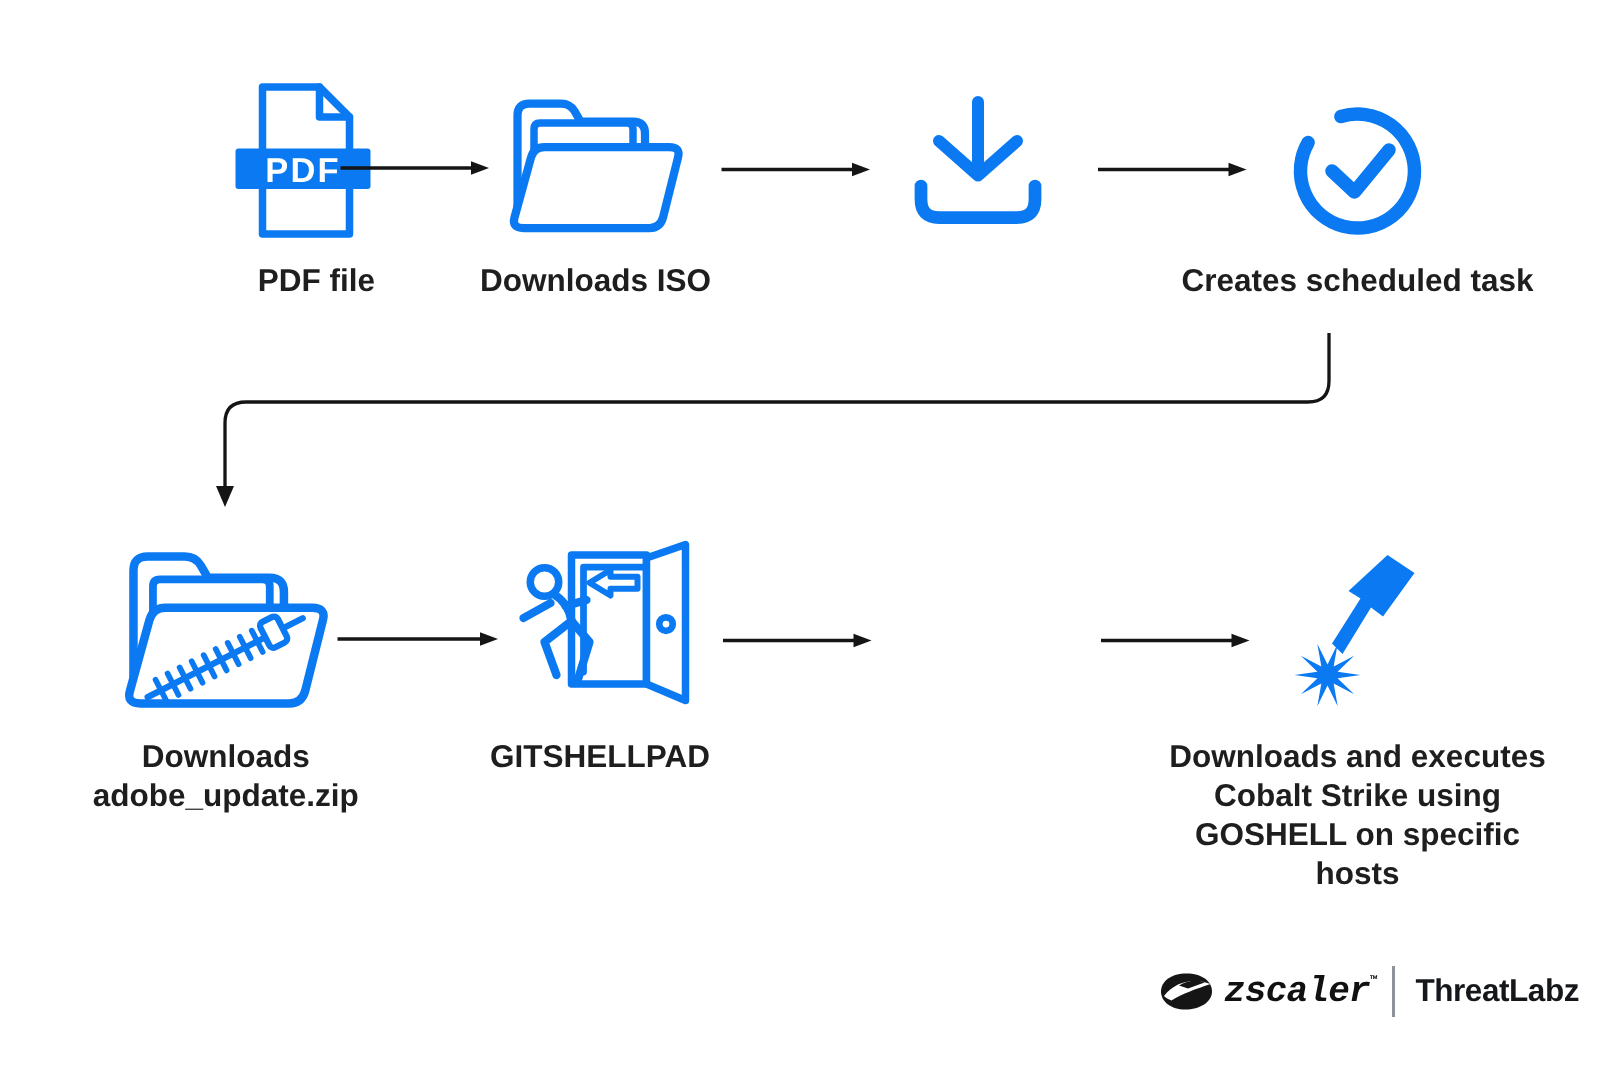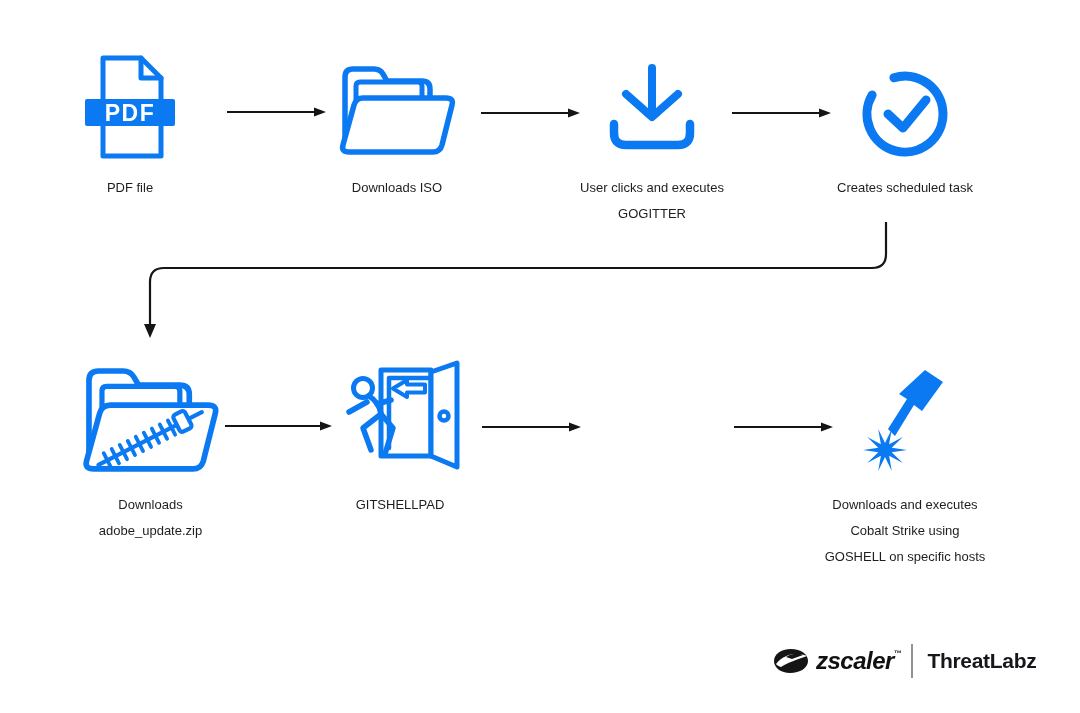--- a/index.html
+++ b/index.html
@@ -19,23 +19,24 @@
     position:absolute;
     display:flex;flex-direction:column;align-items:center;
   }
   .icon-wrap{
     display:flex;align-items:flex-end;justify-content:center;
   }
   .row1 .icon-wrap{height:112px;}
   .row2 .icon-wrap{height:128px;}
   .label{
     text-align:center;
-    font-size:13px;line-height:26px;
+    font-size:21px;line-height:26px;
     color:var(--text);
     margin-top:15px;
+    font-weight:bold;
   }
   .row2 .label{margin-top:12px;}
   .label span{display:block;}
   
   .acc-s{stroke:var(--accent);fill:none;stroke-linecap:round;stroke-linejoin:round;}
   .acc-f{fill:var(--accent);}
   .flap{fill:#ffffff;stroke:var(--accent);stroke-linecap:round;stroke-linejoin:round;}
   .blk-s{stroke:var(--arrow);fill:none;}
   .blk-f{fill:var(--arrow);}
   .pdf-text{
@@ -45,37 +46,37 @@
   .flow-arrow{position:absolute;}
   .connector{position:absolute;left:132px;top:216px;}
   
   .footer{
     position:absolute;left:772px;top:642px;height:38px;
     display:flex;align-items:center;
   }
   .zscaler-wordmark{
     display:flex;align-items:flex-start;
     font-style:italic;font-weight:bold;font-size:24px;color:#111;
-    letter-spacing:-0.5px;margin-left:6px;
+    letter-spacing:-0.5px;margin-left:6px;font-family:Liberation Mono, monospace;
   }
   .tm{font-size:8px;font-style:normal;margin-top:2px;}
   .logo-divider{
     width:2px;height:34px;background:#8f9399;
     margin:0 14px 0 10px;
   }
   .threatlabz-wordmark{
     font-weight:bold;font-size:21px;color:#15171b;letter-spacing:-0.3px;
   }
 </style>
 </head>
 <body>
 
 <div class="canvas">
 
-  <div class="node row1" style="left:10px;top:48px;width:240px;">
+  <div class="node row1" style="left:10px;top:48px;width:240px;align-items:flex-end;">
     <div class="icon-wrap">
       <svg width="96" height="106" viewBox="0 0 96 106">
         <path class="acc-s" stroke-width="5" d="M21 4 H59 L79 24 V102 H21 Z"></path>
         <path class="acc-s" stroke-width="5" d="M59 4 V24 H79"></path>
         <rect class="acc-f" x="3" y="45" width="90" height="27" rx="2"></rect>
         <text class="pdf-text" x="48" y="67" text-anchor="middle">PDF</text>
       </svg>
     </div>
     <div class="label">
       <span>PDF file</span>
@@ -95,24 +96,20 @@
     </div>
   </div>
 
   <div class="node row1" style="left:532px;top:48px;width:240px;">
     <div class="icon-wrap">
       <svg width="104" height="98" viewBox="0 0 104 98">
         <path class="acc-s" stroke-width="8" d="M52 6 V50"></path>
         <path class="acc-s" stroke-width="8" d="M26 32 L52 55 L78 32"></path>
         <path class="acc-s" stroke-width="8.5" d="M14 62 V71 Q14 83 26 83 H78 Q90 83 90 71 V62"></path>
       </svg>
-    </div>
-    <div class="label">
-      <span>User clicks and executes</span>
-      <span>GOGITTER</span>
     </div>
   </div>
 
   <div class="node row1" style="left:785px;top:48px;width:240px;">
     <div class="icon-wrap">
       <svg width="92" height="92" viewBox="0 0 92 92">
         <path class="acc-s" stroke-width="9" d="M13.1 27 A38 38 0 1 0 34.9 9.7"></path>
         <path class="acc-s" stroke-width="9" d="M29 46 L44 60 L67 32"></path>
       </svg>
     </div>

